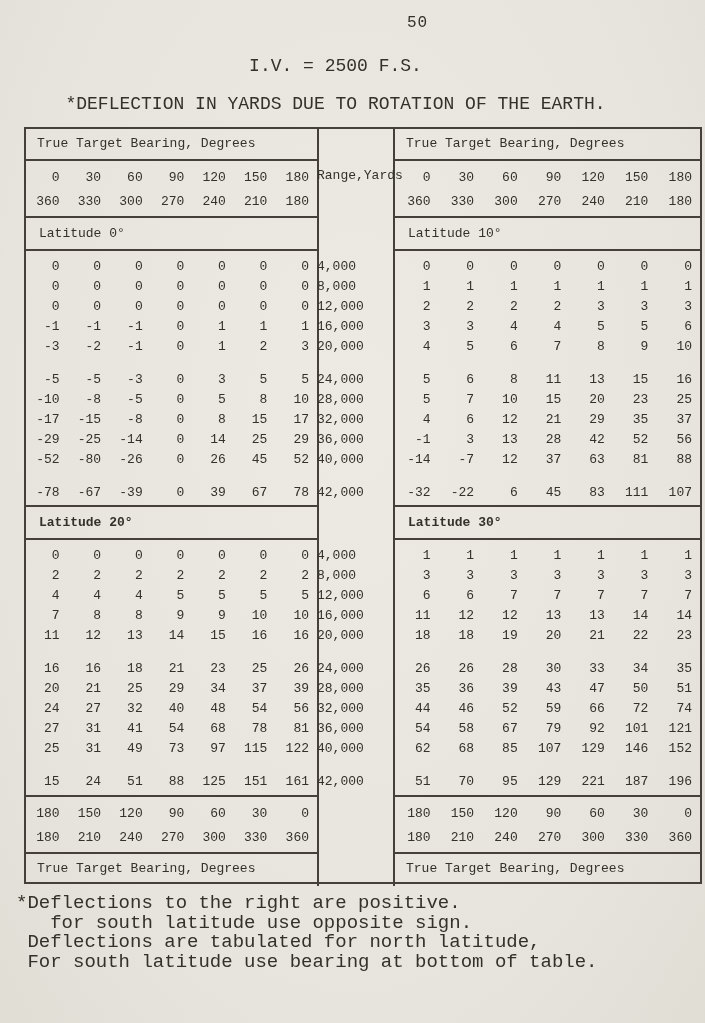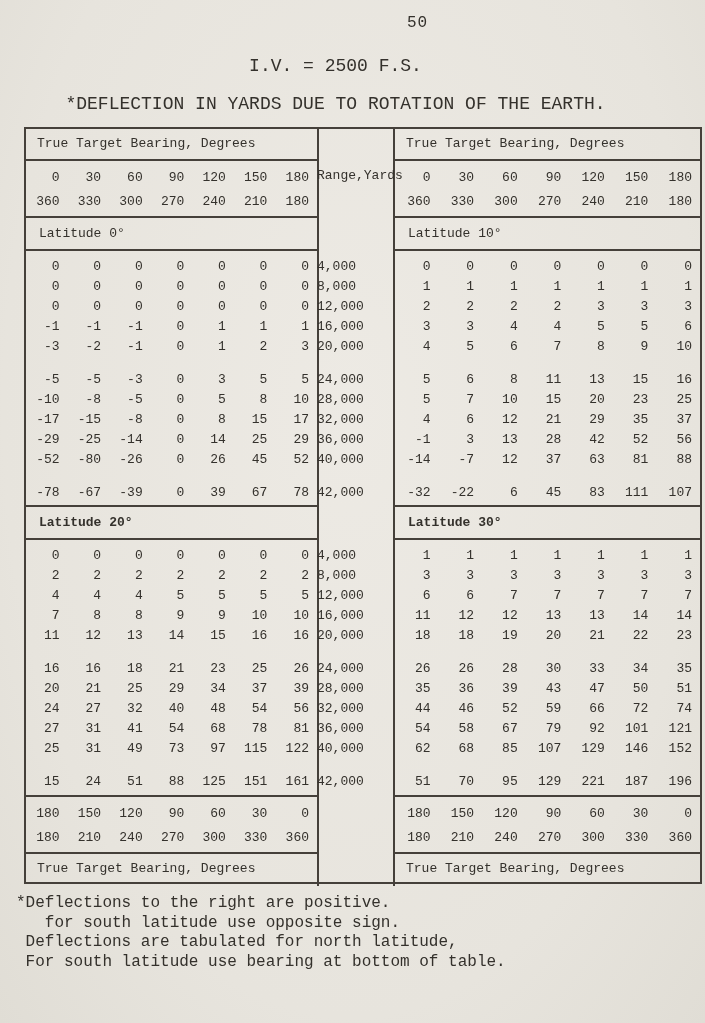--- a/index.html
+++ b/index.html
@@ -70,21 +70,21 @@
 
   .grid-cell{ padding-top:6px; }
   .grid-cell .num-row{ line-height:20px; }
   .grid-cell .num-row:nth-child(6),
   .grid-cell .num-row:nth-child(11){ margin-top:13px; }
 
   .num-row{ display:grid; grid-template-columns:repeat(7,1fr); }
   .num-cell{ text-align:right; padding-right:8px; white-space:nowrap; }
 
   .footnotes{
-    margin:10px 0 0 6px; font-size:16px; line-height:19.5px;
+    margin:10px 0 0 6px; font-size:19px; line-height:19.5px;
   }
   .footnote-line{ white-space:pre; }
 </style>
 </head>
 <body>
 
 <div class="sheet">
 
   <div class="page-number">50</div>
   <div class="subtitle">I.V. = 2500 F.S.</div>

